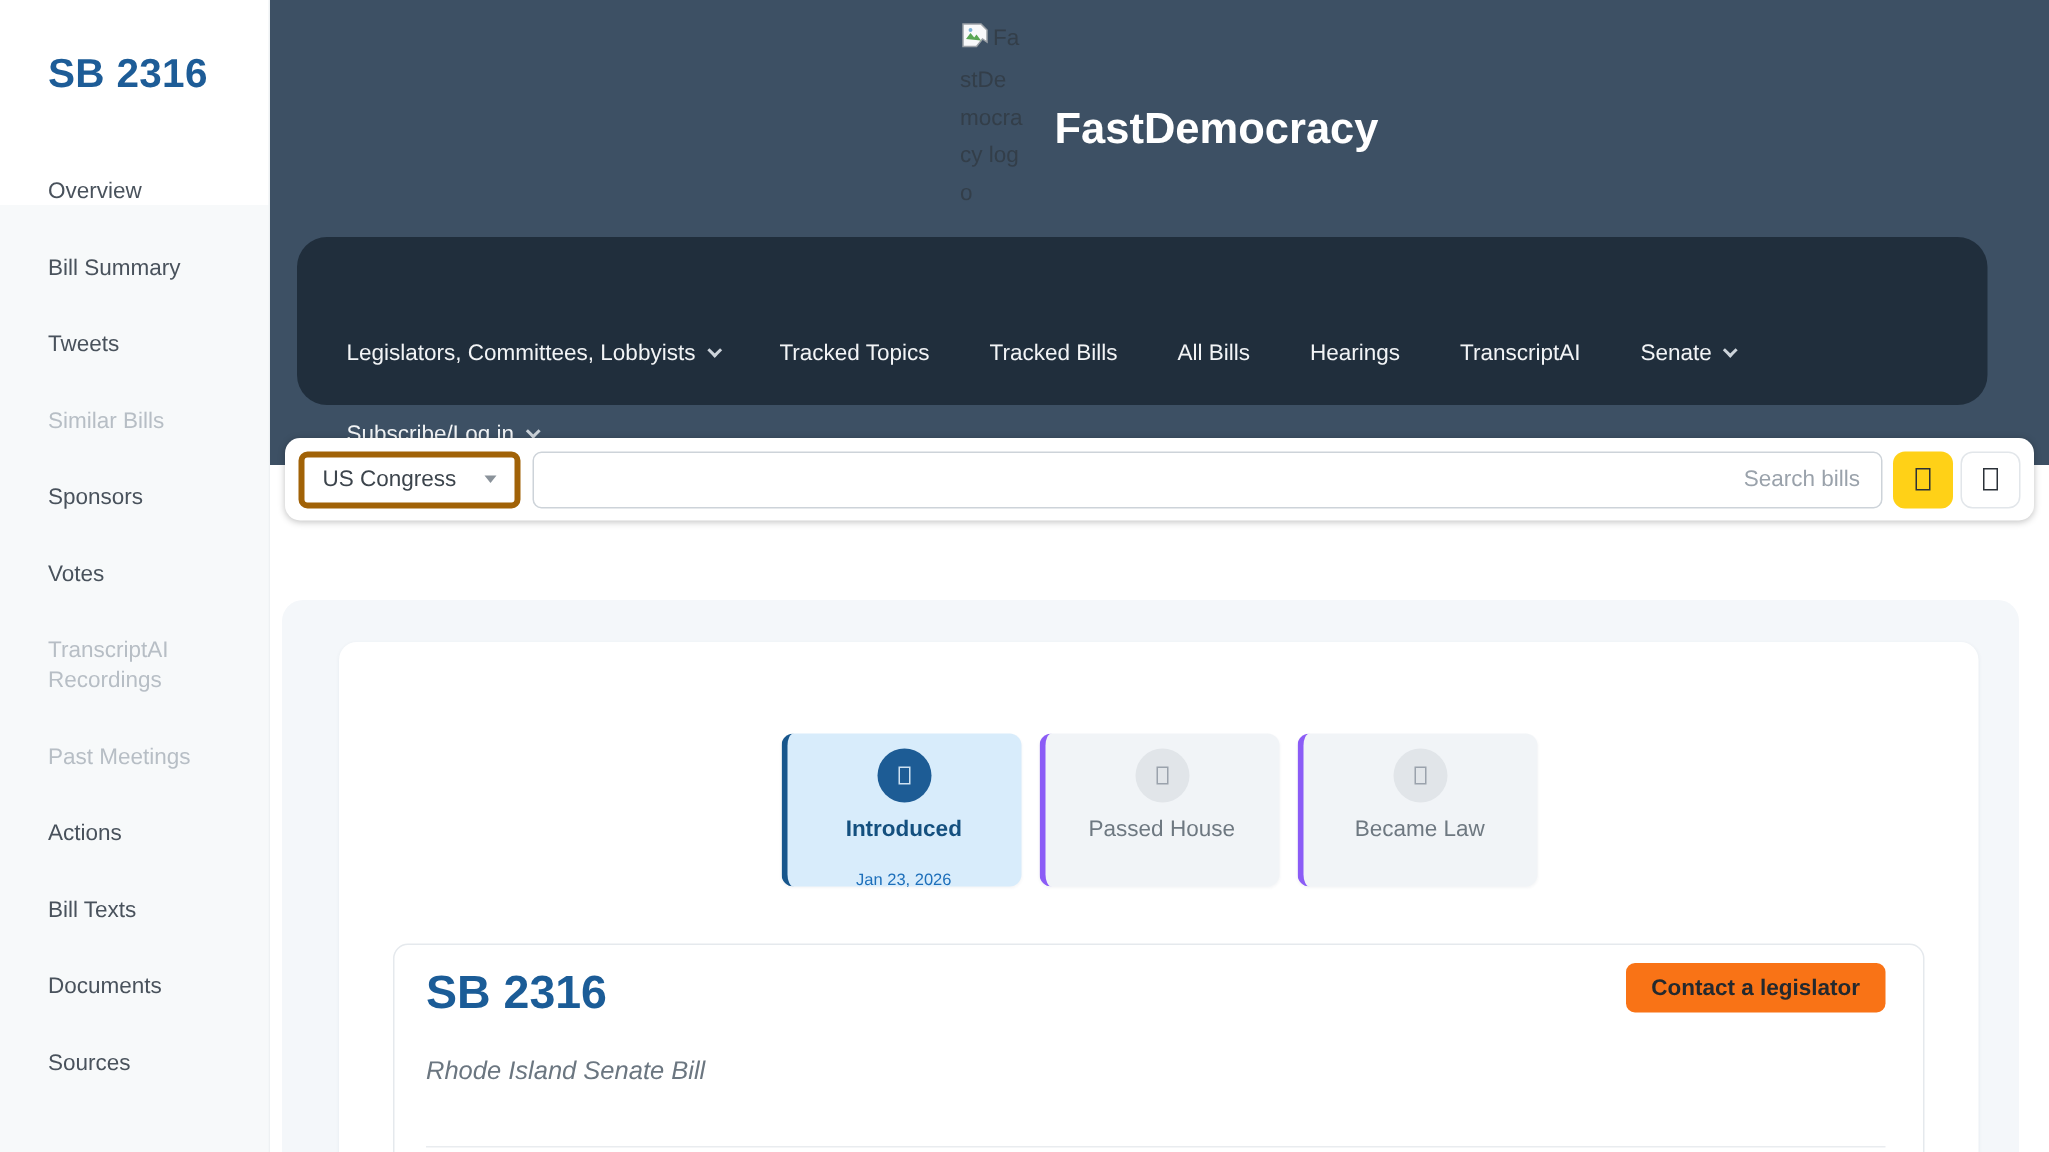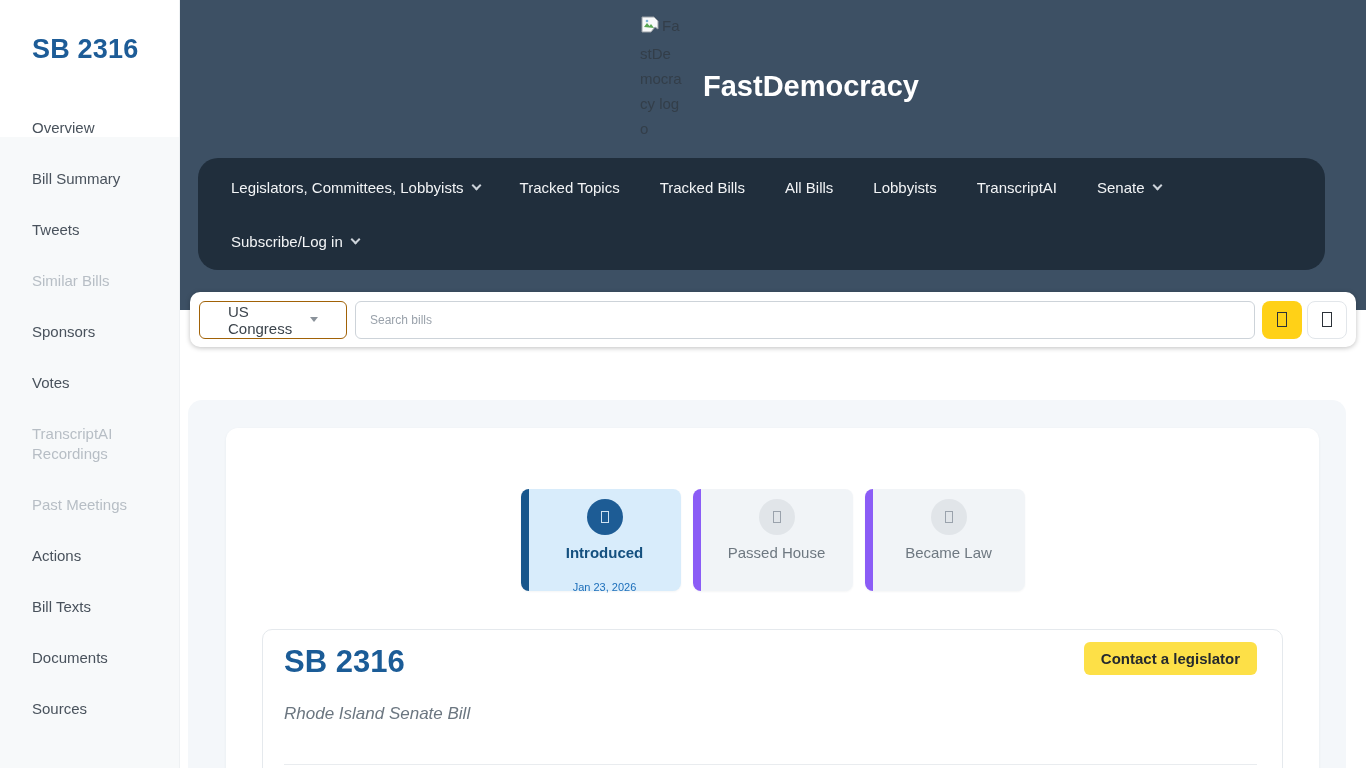--- a/index.html
+++ b/index.html
@@ -26,40 +26,40 @@
   
   .site-header { position:relative; height:310px; background:#3d5064; }
   .logo-wrap { position:absolute; left:460px; top:13px; width:42px; font-size:15px; line-height:25px; color:#333e49; word-break:break-all; }
   .broken-img { display:inline-block; vertical-align:-3px; margin-right:2px; }
   .brand { position:absolute; left:523px; top:70px; font-size:29px; font-weight:bold; color:#ffffff; }
 
   .top-nav {
     position:absolute; left:18px; right:41px; top:158px; height:112px;
     background:#202e3c; border-radius:20px; padding:21px 33px 0 33px;
   }
-  .nav-row { display:flex; align-items:center; }
+  .nav-row { display:flex; align-items:center;margin-top:48px; }
   .nav-row + .nav-row { margin-top:37px; }
   .nav-link { display:flex; align-items:center; margin-right:40px; color:#f2f4f6; font-size:15px; text-decoration:none; cursor:pointer; white-space:nowrap; }
   .caret { width:7px; height:7px; border-right:2px solid #ccd3da; border-bottom:2px solid #ccd3da; transform:rotate(45deg); margin-left:9px; margin-top:-4px; }
 
   
   .search-bar {
     position:absolute; left:10px; top:292px; width:1166px; height:55px;
     background:#fff; border-radius:10px; box-shadow:0 1px 5px rgba(0,0,0,.25);
     display:flex; align-items:center; padding:0 9px; z-index:3;
   }
   .region-select {
-    width:148px; height:38px; border:1px solid #a16207; border-radius:6px;
-    display:flex; align-items:center; justify-content:space-between; padding:0 28px;
+    width:148px; height:38px; border:4px solid #a16207; border-radius:6px;
+    display:flex; align-items:center; justify-content:space-between; padding:0 12px;
     font-size:15px; color:#3c444c; cursor:pointer; background:#fff;
   }
   .select-caret { width:0; height:0; border-left:4px solid transparent; border-right:4px solid transparent; border-top:5px solid #8a929a; }
   .search-input {
     flex:1; height:38px; margin-left:8px; border:1px solid #cdd3d9; border-radius:6px;
-    padding:0 14px; font-size:12px; color:#000000; font-family:"Liberation Sans",sans-serif; outline:none;
+    padding:0 14px; font-size:15px; color:#000000; font-family:"Liberation Sans",sans-serif; outline:none;text-align:right;
   }
   .search-input::placeholder { color:#9aa2ab; }
   .icon-btn {
     width:40px; height:38px; border-radius:8px; display:flex; align-items:center; justify-content:center;
     cursor:pointer; border:none; background:#fff;
   }
   .btn-yellow { background:#ffd117; margin-left:7px; }
   .btn-white { border:1px solid #e2e6ea; margin-left:5px; }
   .tofu { display:inline-block; width:10px; height:15px; border:1.5px solid #2b3138; }
 
@@ -70,21 +70,21 @@
     background:#f4f7fa; border-radius:14px 14px 0 0; padding:28px 27px 0 38px;
   }
   .card {
     background:#fff; border-radius:12px; height:400px;
     box-shadow:0 1px 3px rgba(40,60,80,.06); padding-top:61px;
   }
 
   
   .steps { display:flex; justify-content:center; gap:12px; }
   .step {
-    width:160px; height:102px; background:#f1f4f7; border-left:8px solid #8b5cf6;
+    width:160px; height:102px; background:#f1f4f7; border-left:4px solid #8b5cf6;
     border-radius:8px; text-align:center; padding-top:10px; box-shadow:0 1px 2px rgba(40,60,80,.05);
   }
   .step.active { background:#d8ecfb; border-left-color:#17568c; }
   .step-circle {
     width:36px; height:36px; border-radius:50%; background:#e1e5e9;
     margin:0 auto 9px auto; display:flex; align-items:center; justify-content:center;
   }
   .step.active .step-circle { background:#1d5c95; }
   .step-circle .tofu { width:8px; height:12px; border-color:#9aa2ac; }
   .step.active .step-circle .tofu { border-color:#cfe2f2; }
@@ -93,21 +93,21 @@
   .step-date { font-size:11px; color:#1d6fba; margin-top:20px; }
 
   
   .bill-card {
     margin:38px 36px 0 36px; border:1px solid #e5e9ed; border-radius:10px;
     padding:12px 25px 0 21px; height:220px;
   }
   .bill-head-row { display:flex; justify-content:space-between; align-items:flex-start; }
   .bill-number { font-size:31px; font-weight:bold; color:#1b5c97; margin-top:2px; }
   .contact-btn {
-    background:#fde047; border:none; border-radius:6px; padding:8px 17px;
+    background:#f97316; border:none; border-radius:6px; padding:8px 17px;
     font-family:"Liberation Sans",sans-serif; font-size:15px; font-weight:bold; color:#24292e; cursor:pointer;text-align:center;
   }
   .bill-subtitle { margin-top:24px; font-size:17px; color:#6b7680;font-style:italic; }
   .bill-divider { border:none; border-top:1px solid #e9ecef; margin-top:40px; }
 </style>
 </head>
 <body>
 
 <aside class="sidebar">
   <div class="sidebar-title">SB 2316</div>
@@ -175,21 +175,21 @@
         <a class="nav-link">
           <span>Tracked Topics</span>
         </a>
         <a class="nav-link">
           <span>Tracked Bills</span>
         </a>
         <a class="nav-link">
           <span>All Bills</span>
         </a>
         <a class="nav-link">
-          <span>Lobbyists</span>
+          <span>Hearings</span>
         </a>
         <a class="nav-link">
           <span>TranscriptAI</span>
         </a>
         <a class="nav-link">
           <span>Senate</span>
           <span class="caret"></span>
         </a>
       </div>
       <div class="nav-row">

